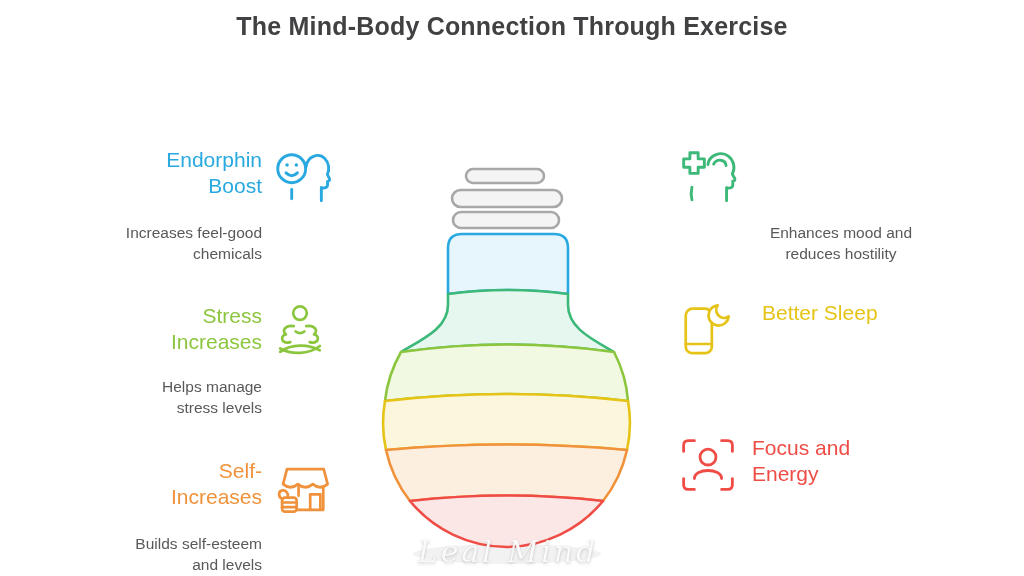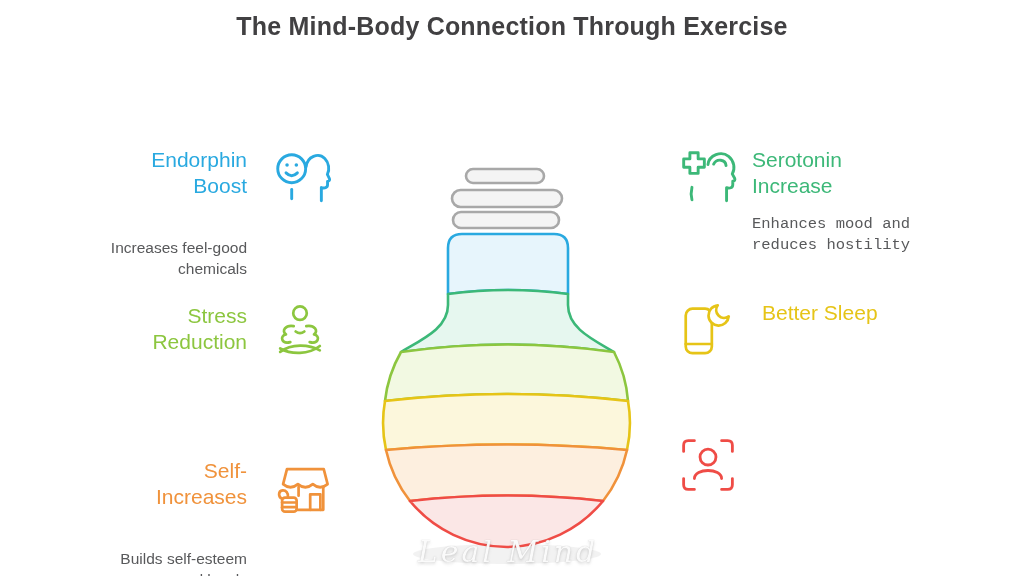--- a/index.html
+++ b/index.html
@@ -6,35 +6,35 @@
   .canvas{
     position:relative;width:1024px;height:576px;background:#fff;overflow:hidden;
     font-family:"Liberation Sans","DejaVu Sans",sans-serif;
   }
   .title{
     position:absolute;top:10px;left:0;width:1024px;text-align:center;margin:0;
     font-size:25px;line-height:32px;font-weight:700;color:var(--title-color,#414042);
     letter-spacing:.2px;
   }
   .item{position:absolute;display:grid;row-gap:0;}
-  .item-left{grid-template-columns:1fr 66px;column-gap:8px;gap:23px;}
+  .item-left{grid-template-columns:1fr 66px;column-gap:8px;}
   .item-right{grid-template-columns:60px 1fr;column-gap:14px;}
   .heading{
     font-size:21px;line-height:26px;font-weight:400;white-space:pre-line;color:currentColor;
   }
   .desc{
     font-size:15.5px;line-height:21px;color:var(--desc-color,#58595B);
-    white-space:pre-line;margin-top:7px;
+    white-space:pre-line;margin-top:15px;
   }
   .item-left .heading{grid-row:1;grid-column:1;text-align:right;}
   .item-left .icon{grid-row:1;grid-column:2;align-self:start;}
   .item-left .desc{grid-row:2;grid-column:1;text-align:right;}
   .item-right .icon{grid-row:1;grid-column:1;align-self:start;}
   .item-right .heading{grid-row:1;grid-column:2;text-align:left;}
-  .item-right .desc{grid-row:2;grid-column:2;text-align:left;font-family:Liberation Mono, monospace;}
+  .item-right .desc{grid-row:2;grid-column:2;text-align:center;}
   .l1{top:147px;left:98px;width:238px;}
   .l2{top:303px;left:98px;width:238px;}
   .l3{top:458px;left:98px;width:238px;}
   .r1{top:147px;left:678px;width:252px;}
   .r2{top:300px;left:678px;width:252px;}
   .r3{top:435px;left:678px;width:252px;}
   .icon svg{display:block;}
   .icon svg *{vector-effect:none;}
   .bulb{position:absolute;left:372px;top:158px;width:272px;height:412px;}
   .watermark{
@@ -83,31 +83,33 @@
         <path d="M 21 41 L 21 50"></path>
         <path d="M 35 19 C 36 9 47 5 53 11 C 57 15 58 22 55.5 26.5 L 57.5 30.5 C 58.2 32 57.2 33.2 55.7 33.2 L 55.7 36.5 C 55.7 39.5 52.7 40.2 49.7 39.2 L 49.7 52"></path>
       </svg>
     </div>
     <div class="desc">Increases feel-good
 chemicals</div>
   </div>
 
   <div class="item item-left l2" style="color: rgb(140, 198, 63);">
     <div class="heading">Stress
-Reduction</div>
+Increases</div>
     <div class="icon">
       <svg viewBox="0 0 62 58" width="60" height="58" fill="none" stroke="currentColor" stroke-width="2.8" stroke-linecap="round" stroke-linejoin="round">
         <circle cx="31" cy="9.5" r="7"></circle>
         <path d="M 24.5 23 C 16 21.5 11.5 28 16.5 31.5 C 9.5 33 12 42 21 39.5"></path>
         <path d="M 37.5 23 C 46 21.5 50.5 28 45.5 31.5 C 52.5 33 50 42 41 39.5"></path>
         <path d="M 26.5 28.5 Q 31 32 35.5 28.5"></path>
         <path d="M 10.5 49.5 C 22 41 40 41.5 51.5 48"></path>
         <path d="M 10.5 46 C 22 52.5 40 52.5 51.5 43.5"></path>
       </svg>
     </div>
+    <div class="desc">Helps manage
+stress levels</div>
   </div>
 
   <div class="item item-left l3" style="color: rgb(240, 146, 59);">
     <div class="heading">Self-
 Increases</div>
     <div class="icon">
       <svg viewBox="0 0 64 62" width="62" height="60" fill="none" stroke="currentColor" stroke-width="2.8" stroke-linecap="round" stroke-linejoin="round">
         <path d="M 29.5 30 L 29.5 39"></path>
         <path d="M 27 53.5 L 55 53.5 L 55 30"></path>
         <path d="M 41.5 53.5 L 41.5 37.5 L 52 37.5 L 52 53.5"></path>
@@ -124,22 +126,20 @@
 
   <div class="item item-right r1" style="color: rgb(60, 184, 120);">
     <div class="icon">
       <svg viewBox="0 0 60 58" width="62" height="60" fill="none" stroke="currentColor" stroke-width="2.8" stroke-linecap="round" stroke-linejoin="round">
         <path d="M 11.5 5.5 L 19.5 5.5 L 19.5 11.5 L 25.5 11.5 L 25.5 19.5 L 19.5 19.5 L 19.5 25.5 L 11.5 25.5 L 11.5 19.5 L 5.5 19.5 L 5.5 11.5 L 11.5 11.5 Z"></path>
         <path d="M 13.5 39 C 12.5 43 12.5 47 13.5 51"></path>
         <path d="M 29 17 C 30 7.5 42 3.5 49 9 C 54.5 13.5 55.5 21 52.5 26 L 54.8 30.2 C 55.6 31.8 54.6 33 53 33 L 53 36.5 C 53 39.5 50 40.3 47 39.3 L 47 52"></path>
         <path d="M 34.5 16.5 C 37.5 10.5 46 12 46.5 18"></path>
       </svg>
     </div>
-    <div class="heading">Serotonin
-Increase</div>
     <div class="desc">Enhances mood and
 reduces hostility</div>
   </div>
 
   <div class="item item-right r2" style="color: rgb(230, 196, 23); gap: 24px;">
     <div class="icon">
       <svg viewBox="0 0 60 60" width="58" height="58" fill="none" stroke="currentColor" stroke-width="2.8" stroke-linecap="round" stroke-linejoin="round">
         <rect x="8" y="9" width="27" height="46" rx="7"></rect>
         <path d="M 8 45.5 L 35 45.5"></path>
         <path fill="#fff" d="M 52.5 17 A 10.5 10.5 0 1 1 41.1 5.5 A 8.2 8.2 0 0 0 52.5 17 Z"></path>
@@ -152,15 +152,17 @@
     <div class="icon">
       <svg viewBox="0 0 64 64" width="60" height="60" fill="none" stroke="currentColor" stroke-width="3" stroke-linecap="round" stroke-linejoin="round">
         <path d="M 6 17.5 L 6 11 Q 6 6 11 6 L 17.5 6"></path>
         <path d="M 46.5 6 L 53 6 Q 58 6 58 11 L 58 17.5"></path>
         <path d="M 58 46.5 L 58 53 Q 58 58 53 58 L 46.5 58"></path>
         <path d="M 17.5 58 L 11 58 Q 6 58 6 53 L 6 46.5"></path>
         <circle cx="32" cy="23.5" r="8.5"></circle>
         <path d="M 17.5 46.5 C 17.5 35 46.5 35 46.5 46.5"></path>
       </svg>
     </div>
+    <div class="heading">Focus and
+Energy</div>
   </div>
 
 </div>
 
 </body></html>

